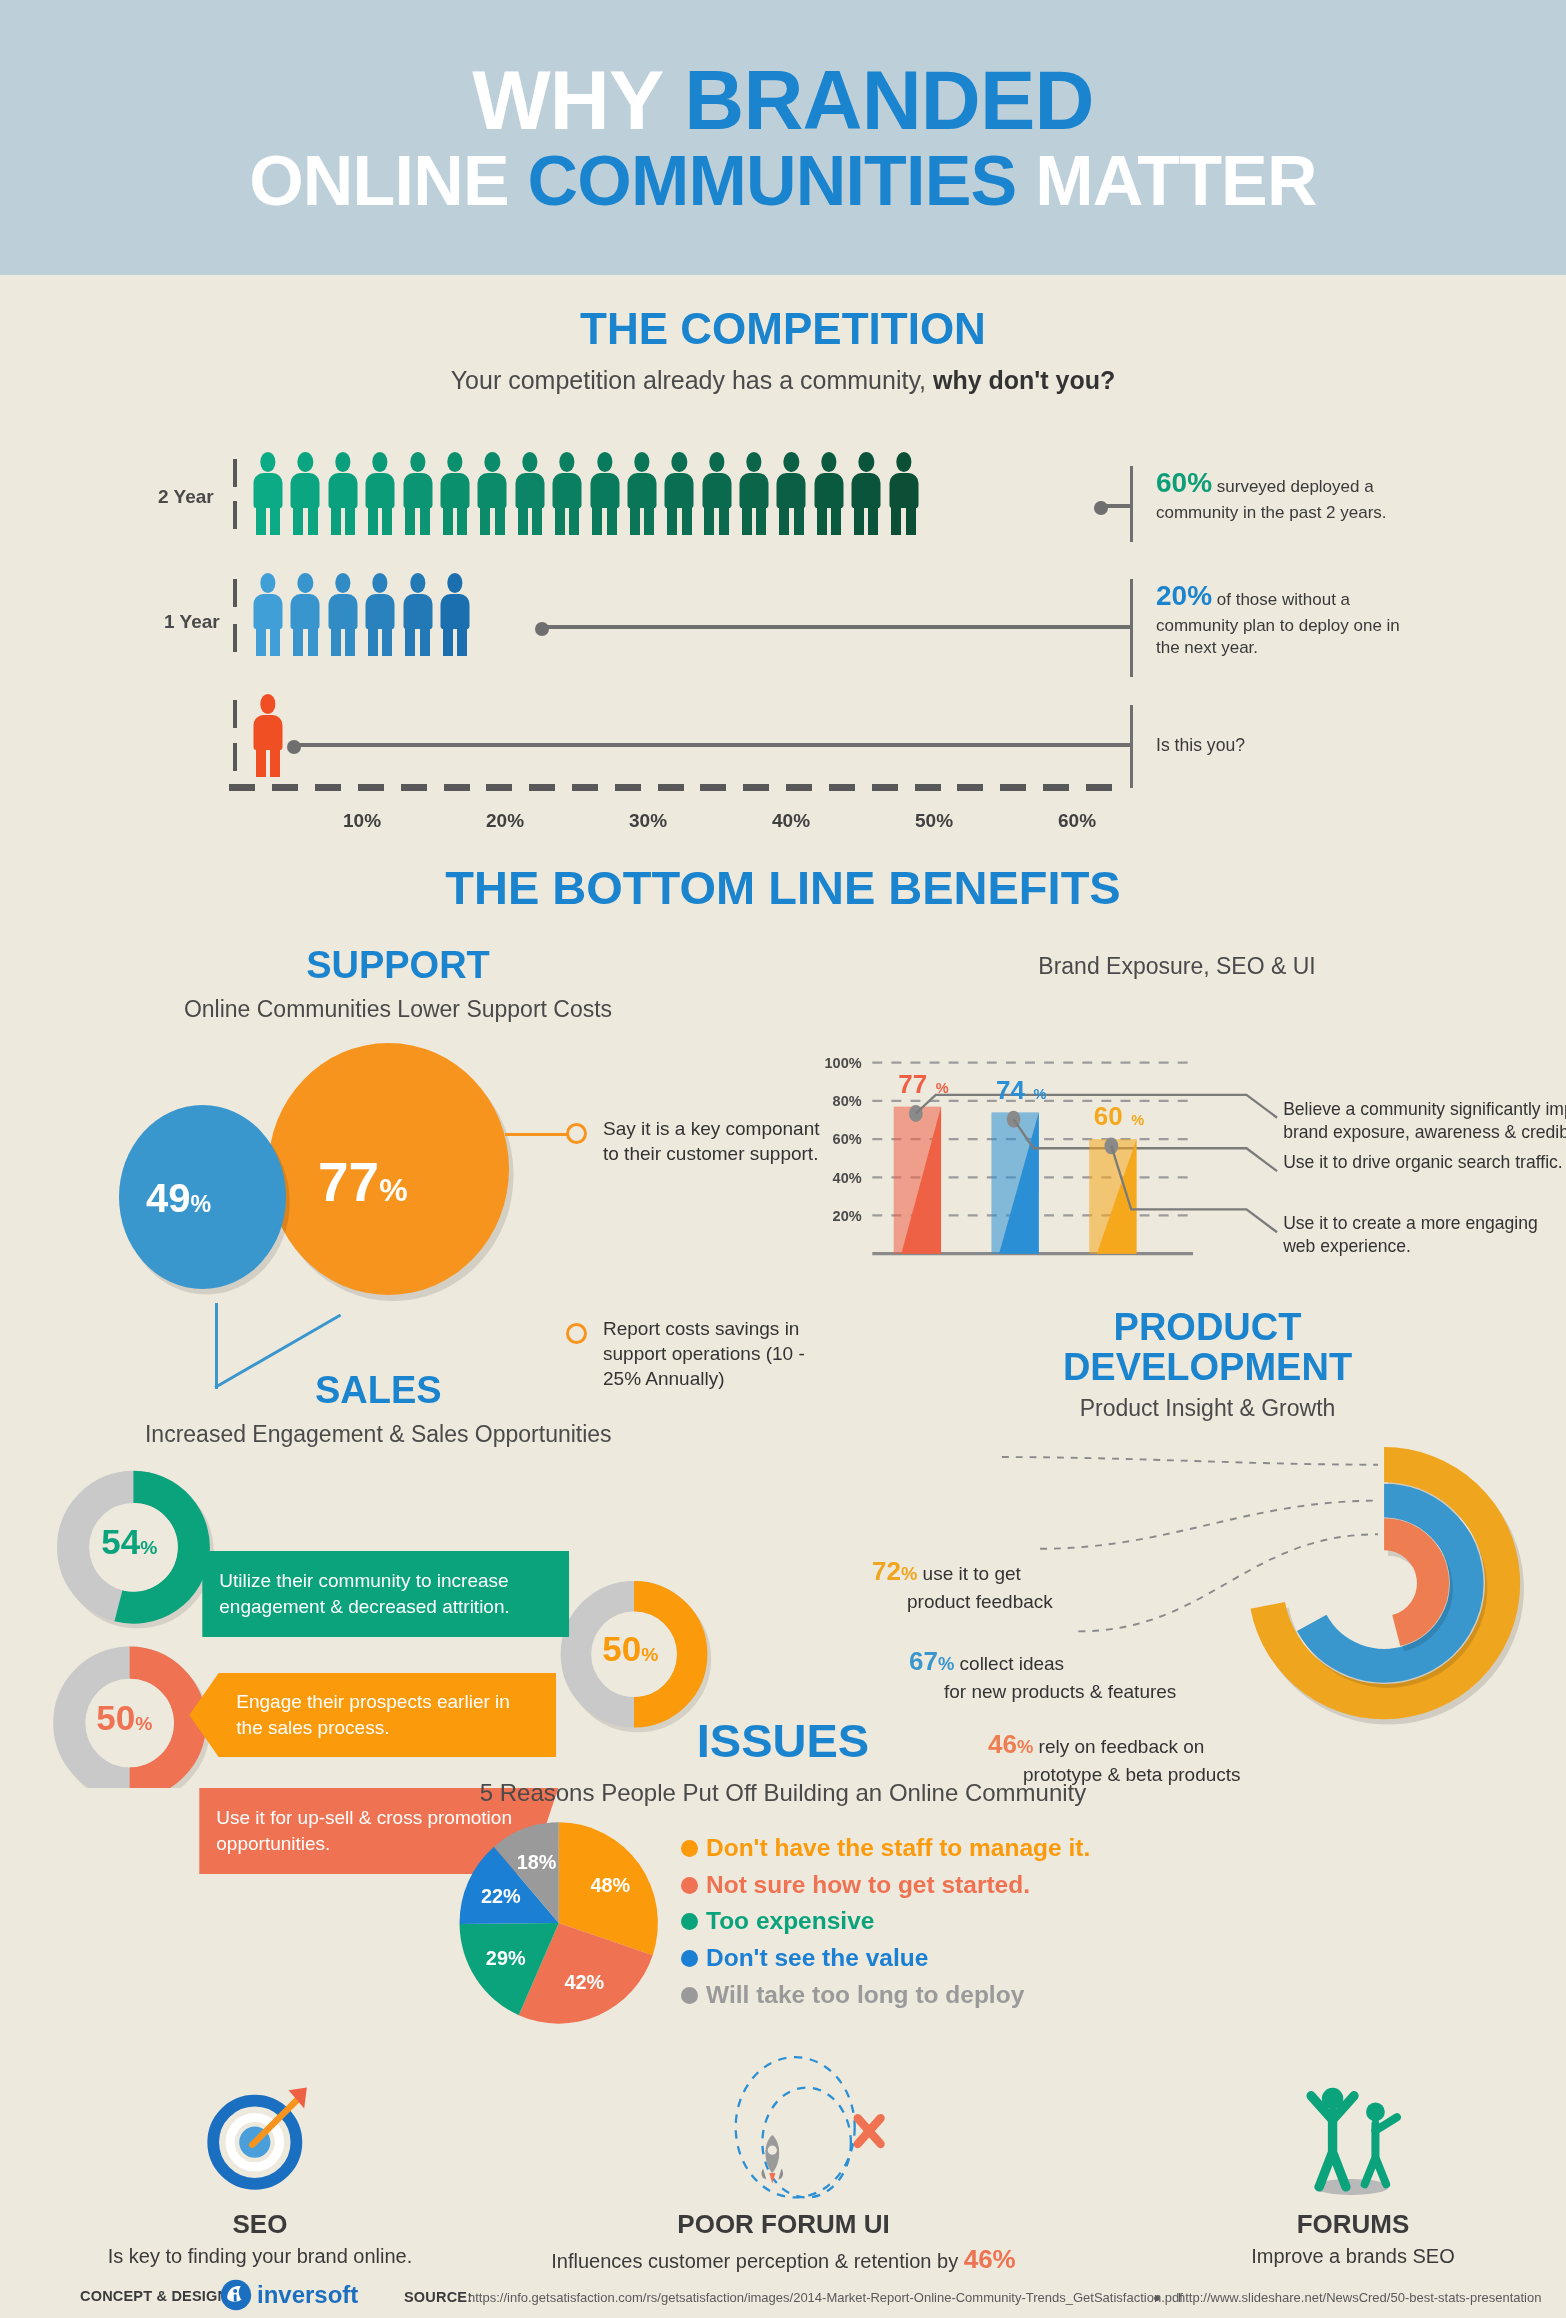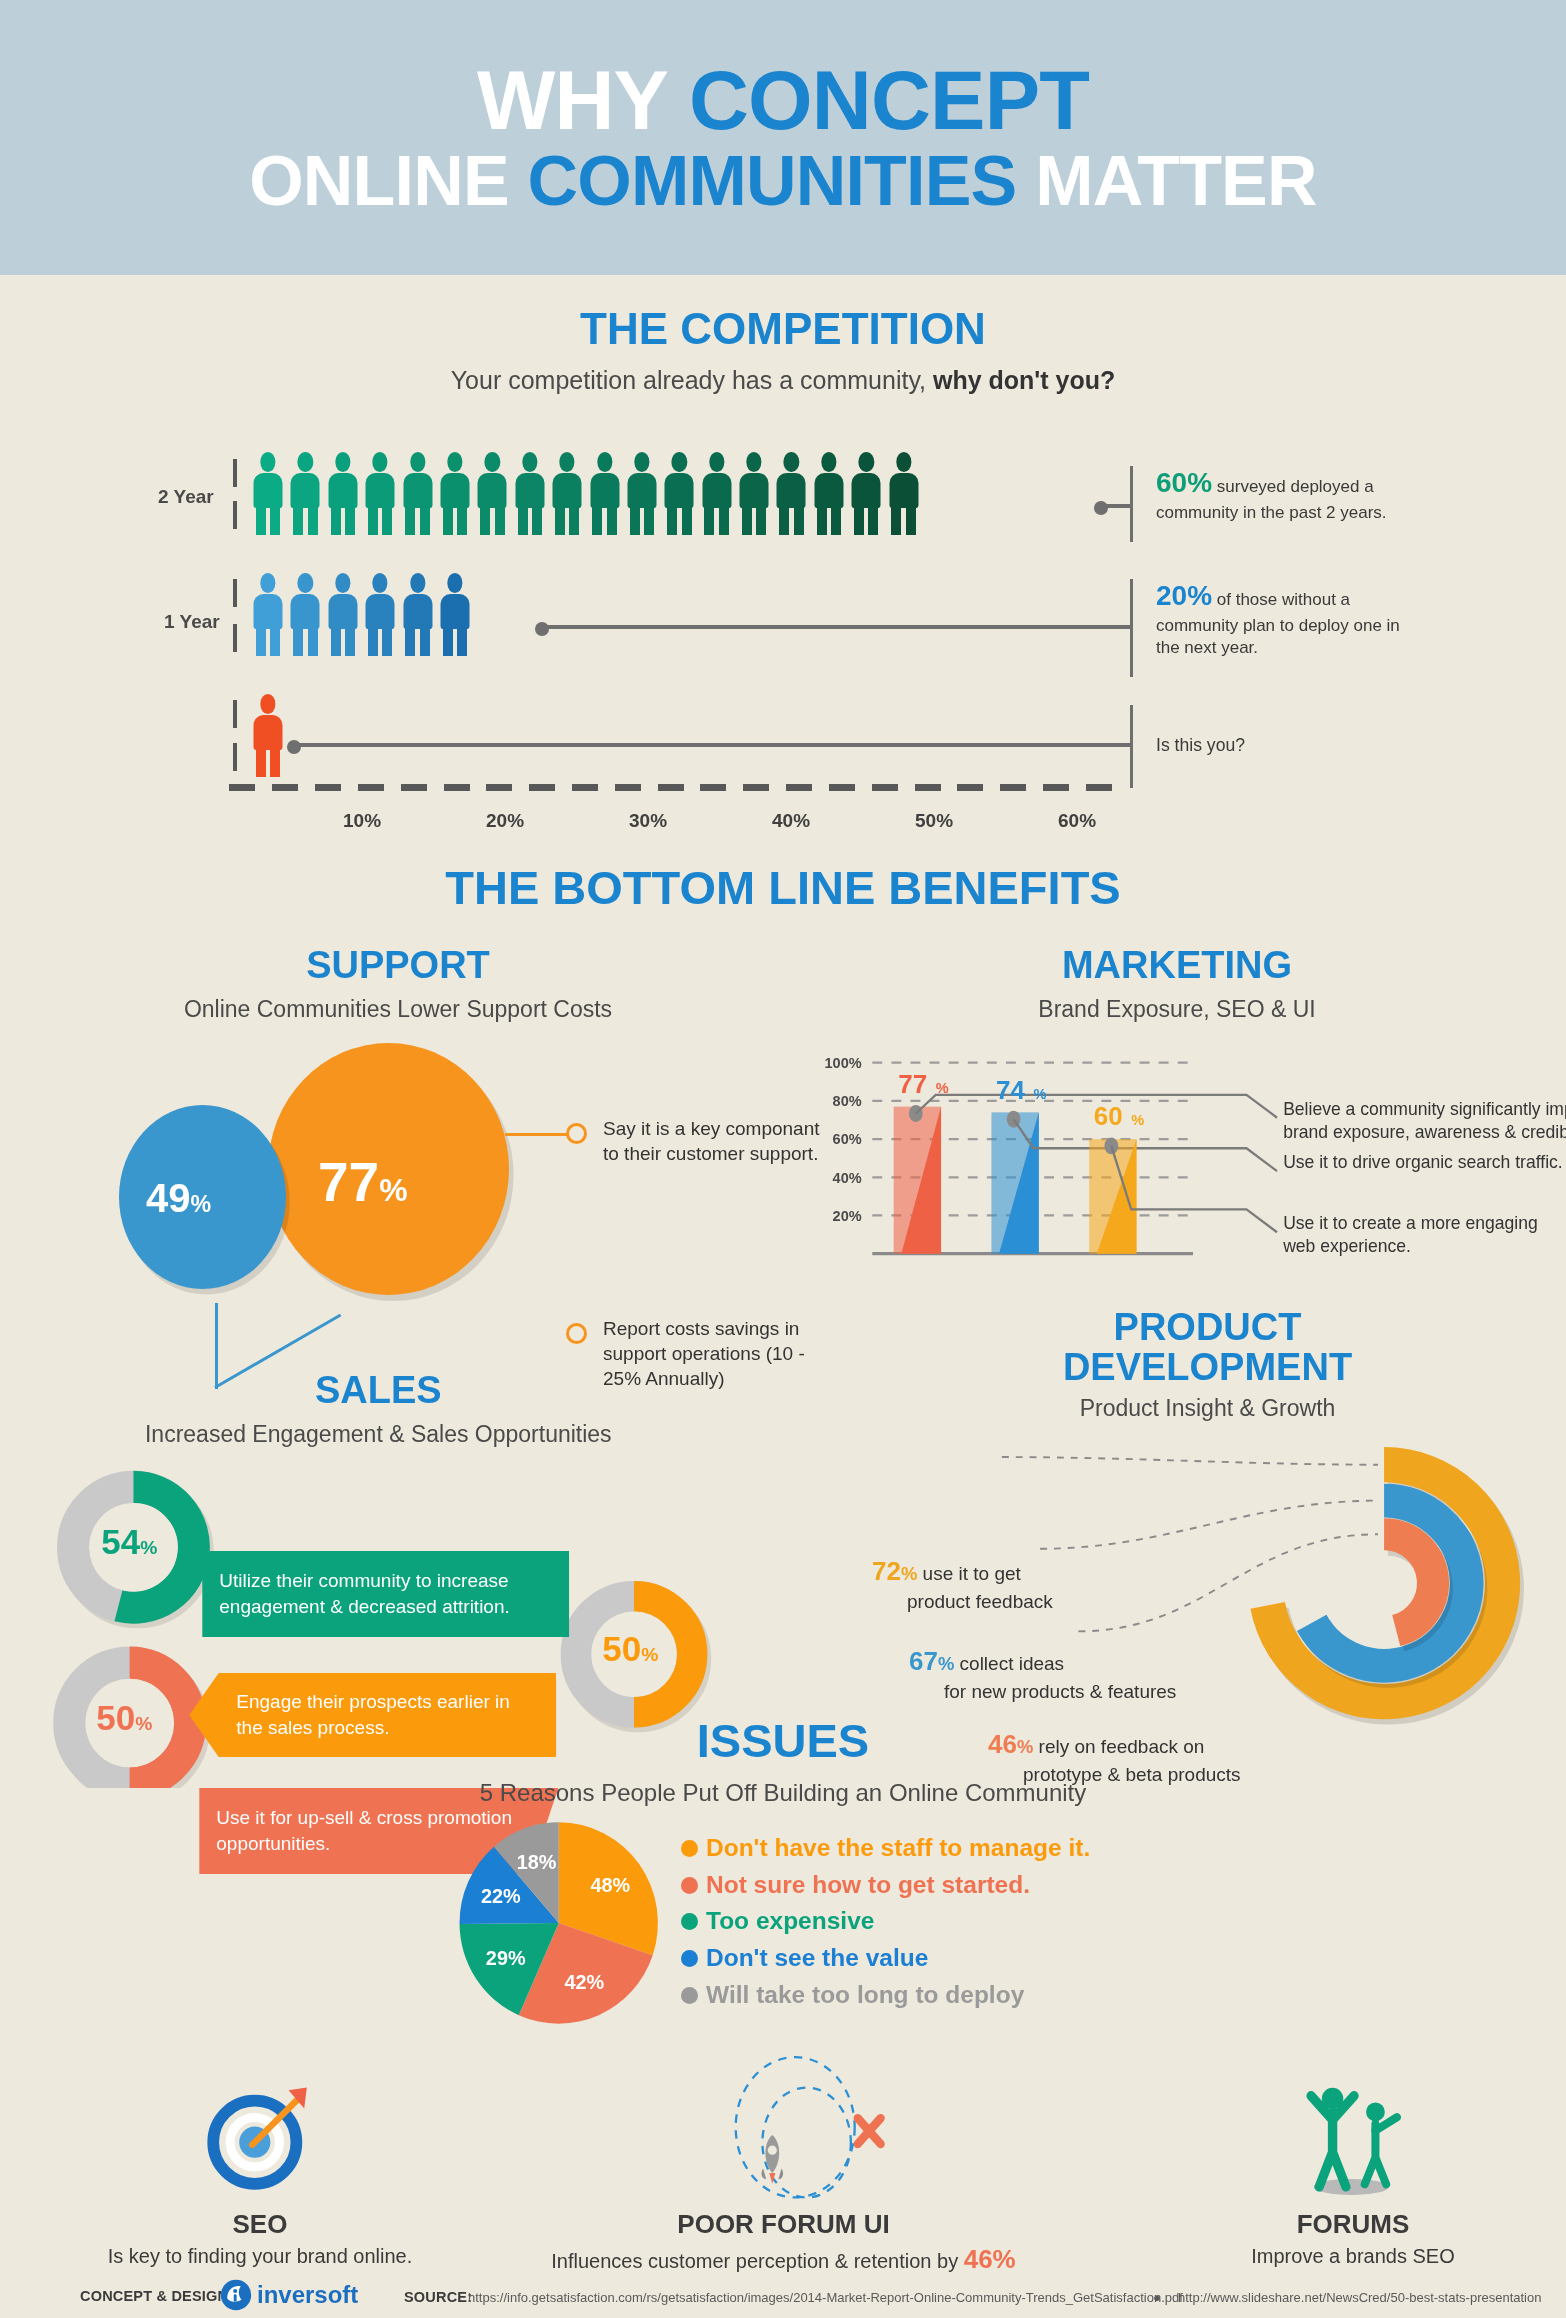--- a/index.html
+++ b/index.html
@@ -110,21 +110,21 @@
   #footer { position:absolute; left:0; top:2273px; width:1566px; height:46px; }
   .ft-lbl { position:absolute; font-size:14.5px; font-weight:bold; color:#3b3b3b; letter-spacing:0.2px; }
   .ft-src { position:absolute; font-size:13px; color:#5a5a5a; }
   .ft-logo { position:absolute; font-size:24px; font-weight:bold; color:#1b6fc0; }
 </style>
 </head>
 <body>
 
 <div class="header">
   <div class="h-line">
-    <span class="w">WHY </span><span class="b">CONCEPT</span>
+    <span class="w">WHY </span><span class="b">BRANDED</span>
   </div>
   <div class="h-line l2">
     <span class="w">ONLINE </span><span class="b">COMMUNITIES</span><span class="w"> MATTER</span>
   </div>
 </div>
 
 <div id="competition">
   <div class="sec-title" id="comp-title">THE COMPETITION</div>
   <div class="sub" id="comp-sub">
     <span>Your competition already has a community, </span><b>why don't you?</b>
@@ -372,21 +372,20 @@
   <div class="ring" style="left:535px; top:179px;"></div>
   <div class="note" style="left:572px; top:172px; width:229px;">Say it is a key componant to their customer support.</div>
 
   <div class="line-b" style="left:184px; top:359px; width:3.1px; height:86px;"></div>
   <div class="line-b" style="left:184px; top:442px; width:145px; height:3.1px; transform-origin:left center; transform:rotate(-30deg);"></div>
   <div class="ring" style="left:535px; top:379px;"></div>
   <div class="note" style="left:572px; top:372px; width:237px;">Report costs savings in support operations (10 - 25% Annually)</div>
 </div>
 
 <div id="marketing">
-  <div class="sec-title">MARKETING</div>
   <div class="sub">Brand Exposure, SEO &amp; UI</div>
 
   <svg id="mk-chart" width="778" height="252" viewBox="0 0 1018 330" style="position:absolute; left:0; top:92px;">
       <line x1="110" y1="35" x2="530" y2="35" stroke="#9c9c9c" stroke-width="3" stroke-dasharray="13 12"></line>
       <text x="96" y="42" text-anchor="end" font-size="19" font-weight="bold" fill="#4a4a4a" font-family="&quot;Liberation Sans&quot;, sans-serif">100%</text>
       <line x1="110" y1="85" x2="530" y2="85" stroke="#9c9c9c" stroke-width="3" stroke-dasharray="13 12"></line>
       <text x="96" y="92" text-anchor="end" font-size="19" font-weight="bold" fill="#4a4a4a" font-family="&quot;Liberation Sans&quot;, sans-serif">80%</text>
       <line x1="110" y1="135" x2="530" y2="135" stroke="#9c9c9c" stroke-width="3" stroke-dasharray="13 12"></line>
       <text x="96" y="142" text-anchor="end" font-size="19" font-weight="bold" fill="#4a4a4a" font-family="&quot;Liberation Sans&quot;, sans-serif">60%</text>
       <line x1="110" y1="185" x2="530" y2="185" stroke="#9c9c9c" stroke-width="3" stroke-dasharray="13 12"></line>

